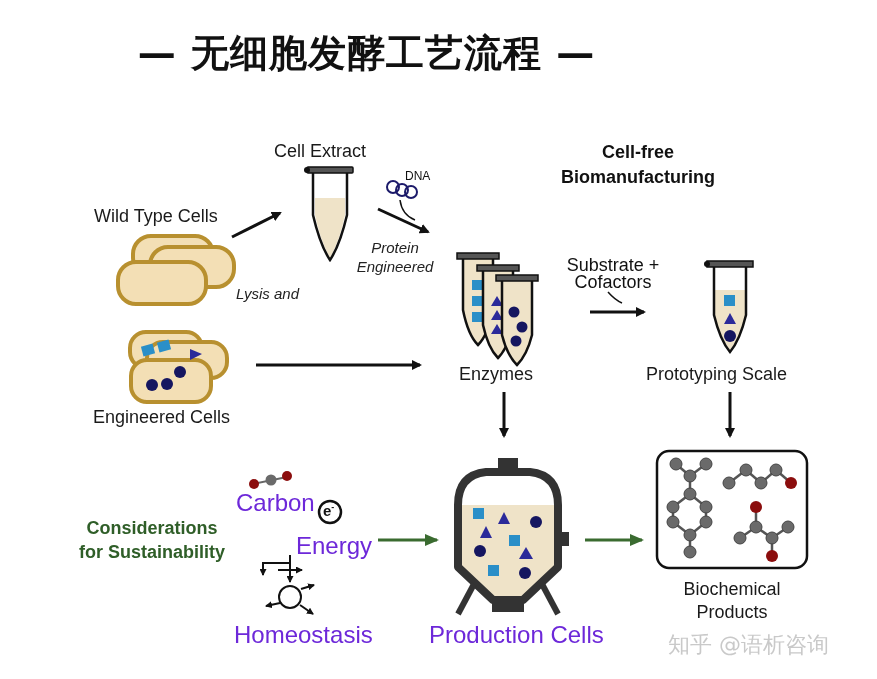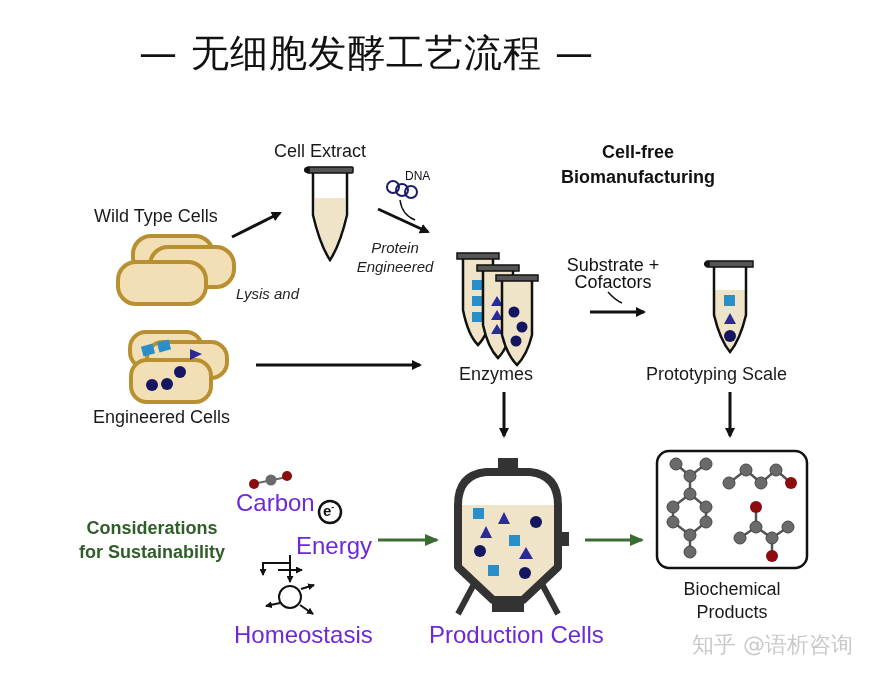--- a/index.html
+++ b/index.html
@@ -1,25 +1,25 @@
 <!DOCTYPE html>
 <html><head>
 <meta charset="utf-8">
 <style>
   html, body { margin:0; padding:0; background:#ffffff; }
   body { width:877px; height:679px; position:relative; overflow:hidden; font-family:"Liberation Sans", sans-serif; }
   .abs { position:absolute; }
-  .title { left:0; top:28px; width:733px; text-align:center; font-family:"DejaVu Sans", sans-serif; font-weight:normal; font-size:38px; color:#111; letter-spacing:1px; }
+  .title { left:0; top:28px; width:733px; text-align:center; font-family:"DejaVu Sans", sans-serif; font-weight:bold; font-size:38px; color:#111; letter-spacing:1px; }
   .lbl { color:#1a1a1a; font-size:18px; white-space:nowrap; }
   .ital { font-style:italic; font-size:15px; color:#222; text-align:center; line-height:19px; }
   .green { color:#6d28d9; font-size:24px; white-space:nowrap; }
   .greenbold { color:#2f5e28; font-weight:bold; font-size:18px; text-align:center; line-height:24px; }
   .center { text-align:center; }
   svg { position:absolute; left:0; top:0; }
-  .watermark { color:#c9c9c9; font-family:"DejaVu Sans", sans-serif; font-size:22px; white-space:nowrap;margin-left:24px; }
+  .watermark { color:#c9c9c9; font-family:"DejaVu Sans", sans-serif; font-size:22px; white-space:nowrap; }
 </style>
 </head>
 <body>
 
 <div class="abs title">
   <span>— </span><span>无细胞发酵工艺流程</span><span> —</span>
 </div>
 
 <svg width="877" height="679" viewBox="0 0 877 679">
   <defs>

